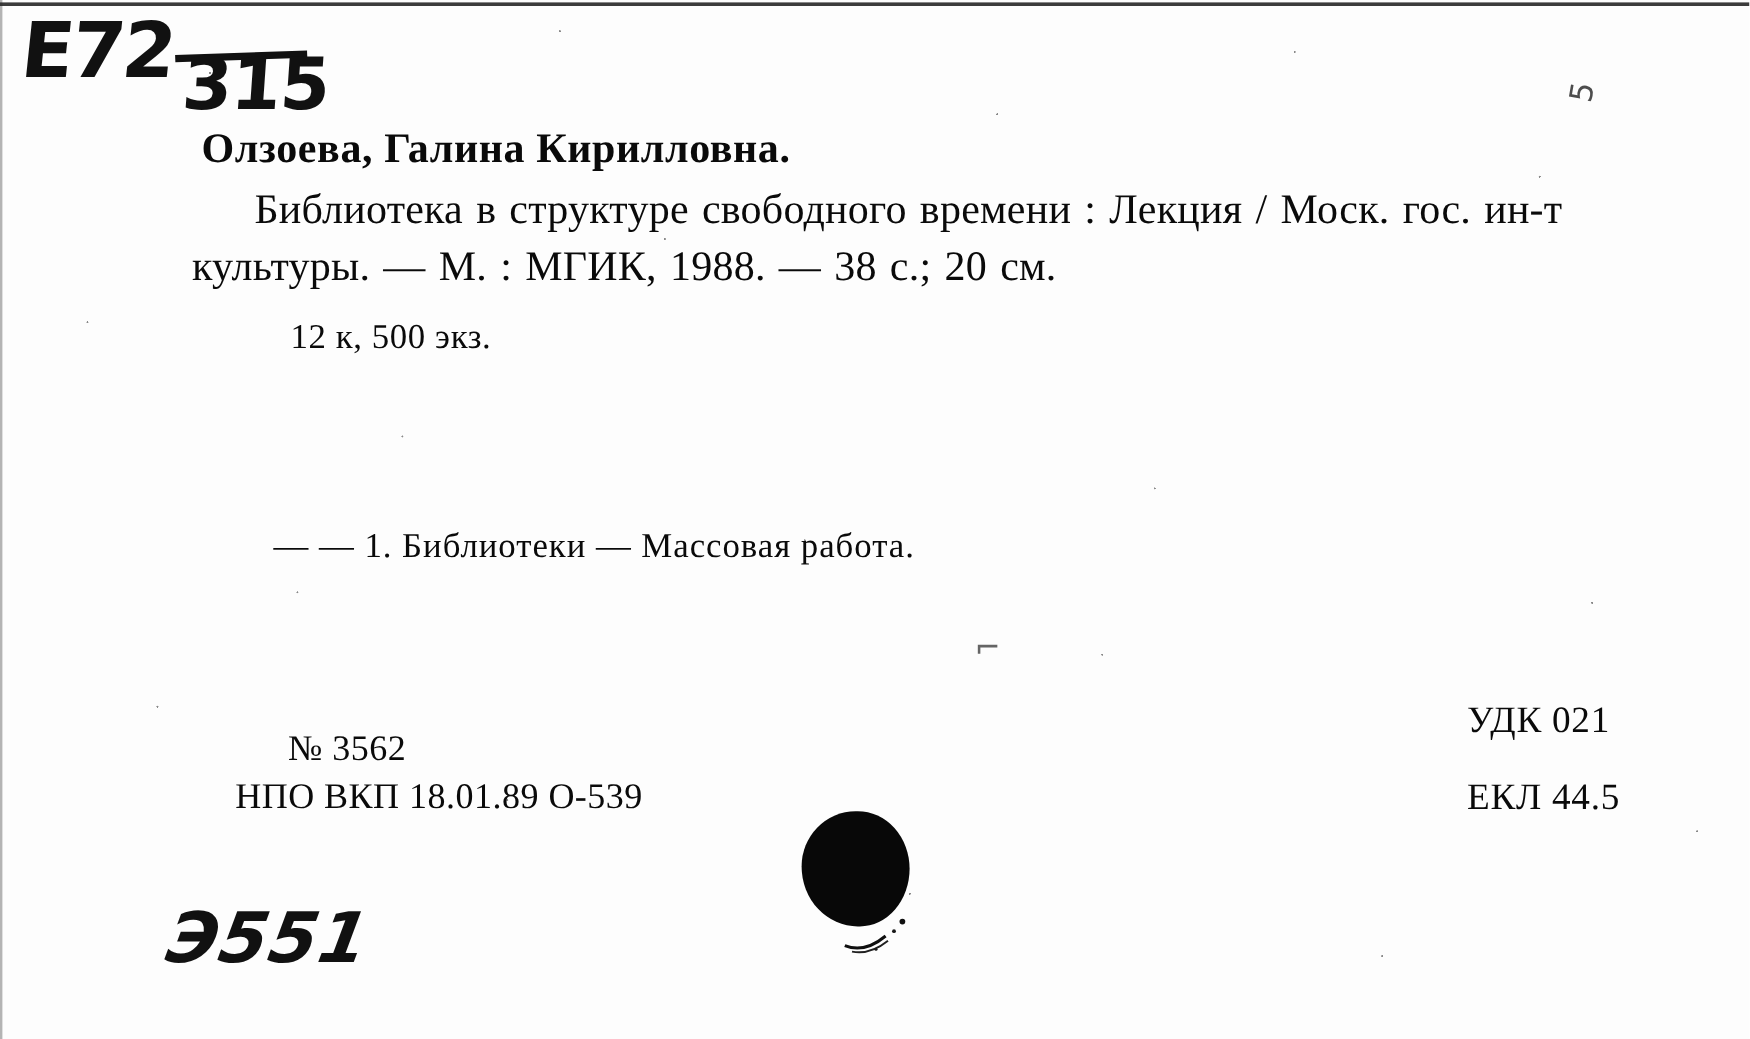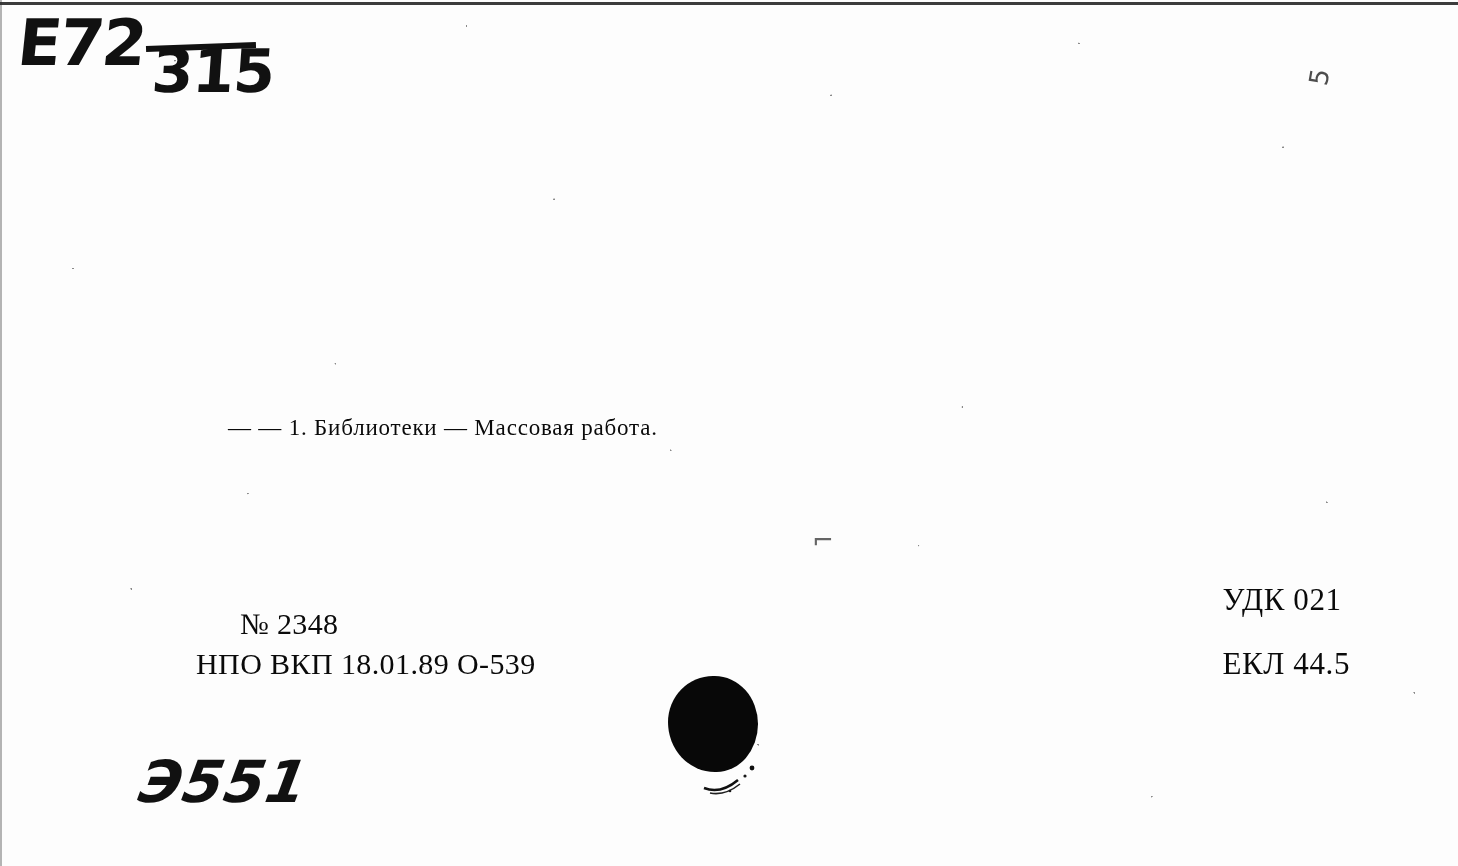--- a/index.html
+++ b/index.html
@@ -129,22 +129,22 @@
     word-spacing: 2px;
   }
   .price-line {
     font-size: 29px;
     margin: 20px 0 0 82px;
     letter-spacing: .5px;
   }
   #subject-line {
     position: absolute;
     left: 228px;
-    top: 415px;
-    font-size: 23px;
+    top: 439px;
+    font-size: 29px;
     letter-spacing: .8px;
     white-space: nowrap;
   }
 
   
   #stray-mark {
     position: absolute;
     left: 812px;
     top: 525px;
     font-size: 26px;
@@ -203,27 +203,32 @@
 
   <div id="top-edge"></div>
   <div id="left-edge"></div>
 
   <div class="hand" id="callnum-top">Е72</div>
   <div id="callnum-rule"></div>
   <div class="hand" id="callnum-bottom">315</div>
 
   <div id="corner-mark">5</div>
 
+  <div id="body-block">
+    <p class="author">Олзоева, Галина Кирилловна.</p>
+    <p class="title-para">Библиотека в структуре свободного времени : Лекция / Моск. гос. ин-т культуры. — М. : МГИК, 1988. — 38 с.; 20 см.</p>
+    <p class="price-line">12 к, 500 экз.</p>
+  </div>
 
   <div id="subject-line">— — 1. Библиотеки — Массовая работа.</div>
 
   <div id="stray-mark">⌐</div>
 
   <div id="stamp-block">
-    <div class="l1">№ 2348</div>
+    <div class="l1">№ 3562</div>
     <div class="l3">НПО ВКП 18.01.89 О-539</div>
   </div>
 
   <div id="udc-block">
     <div>УДК 021</div>
     <div>ЕКЛ 44.5</div>
   </div>
 
   <div id="blot"></div>
   <svg id="blot-tail" viewBox="0 0 62 34">

